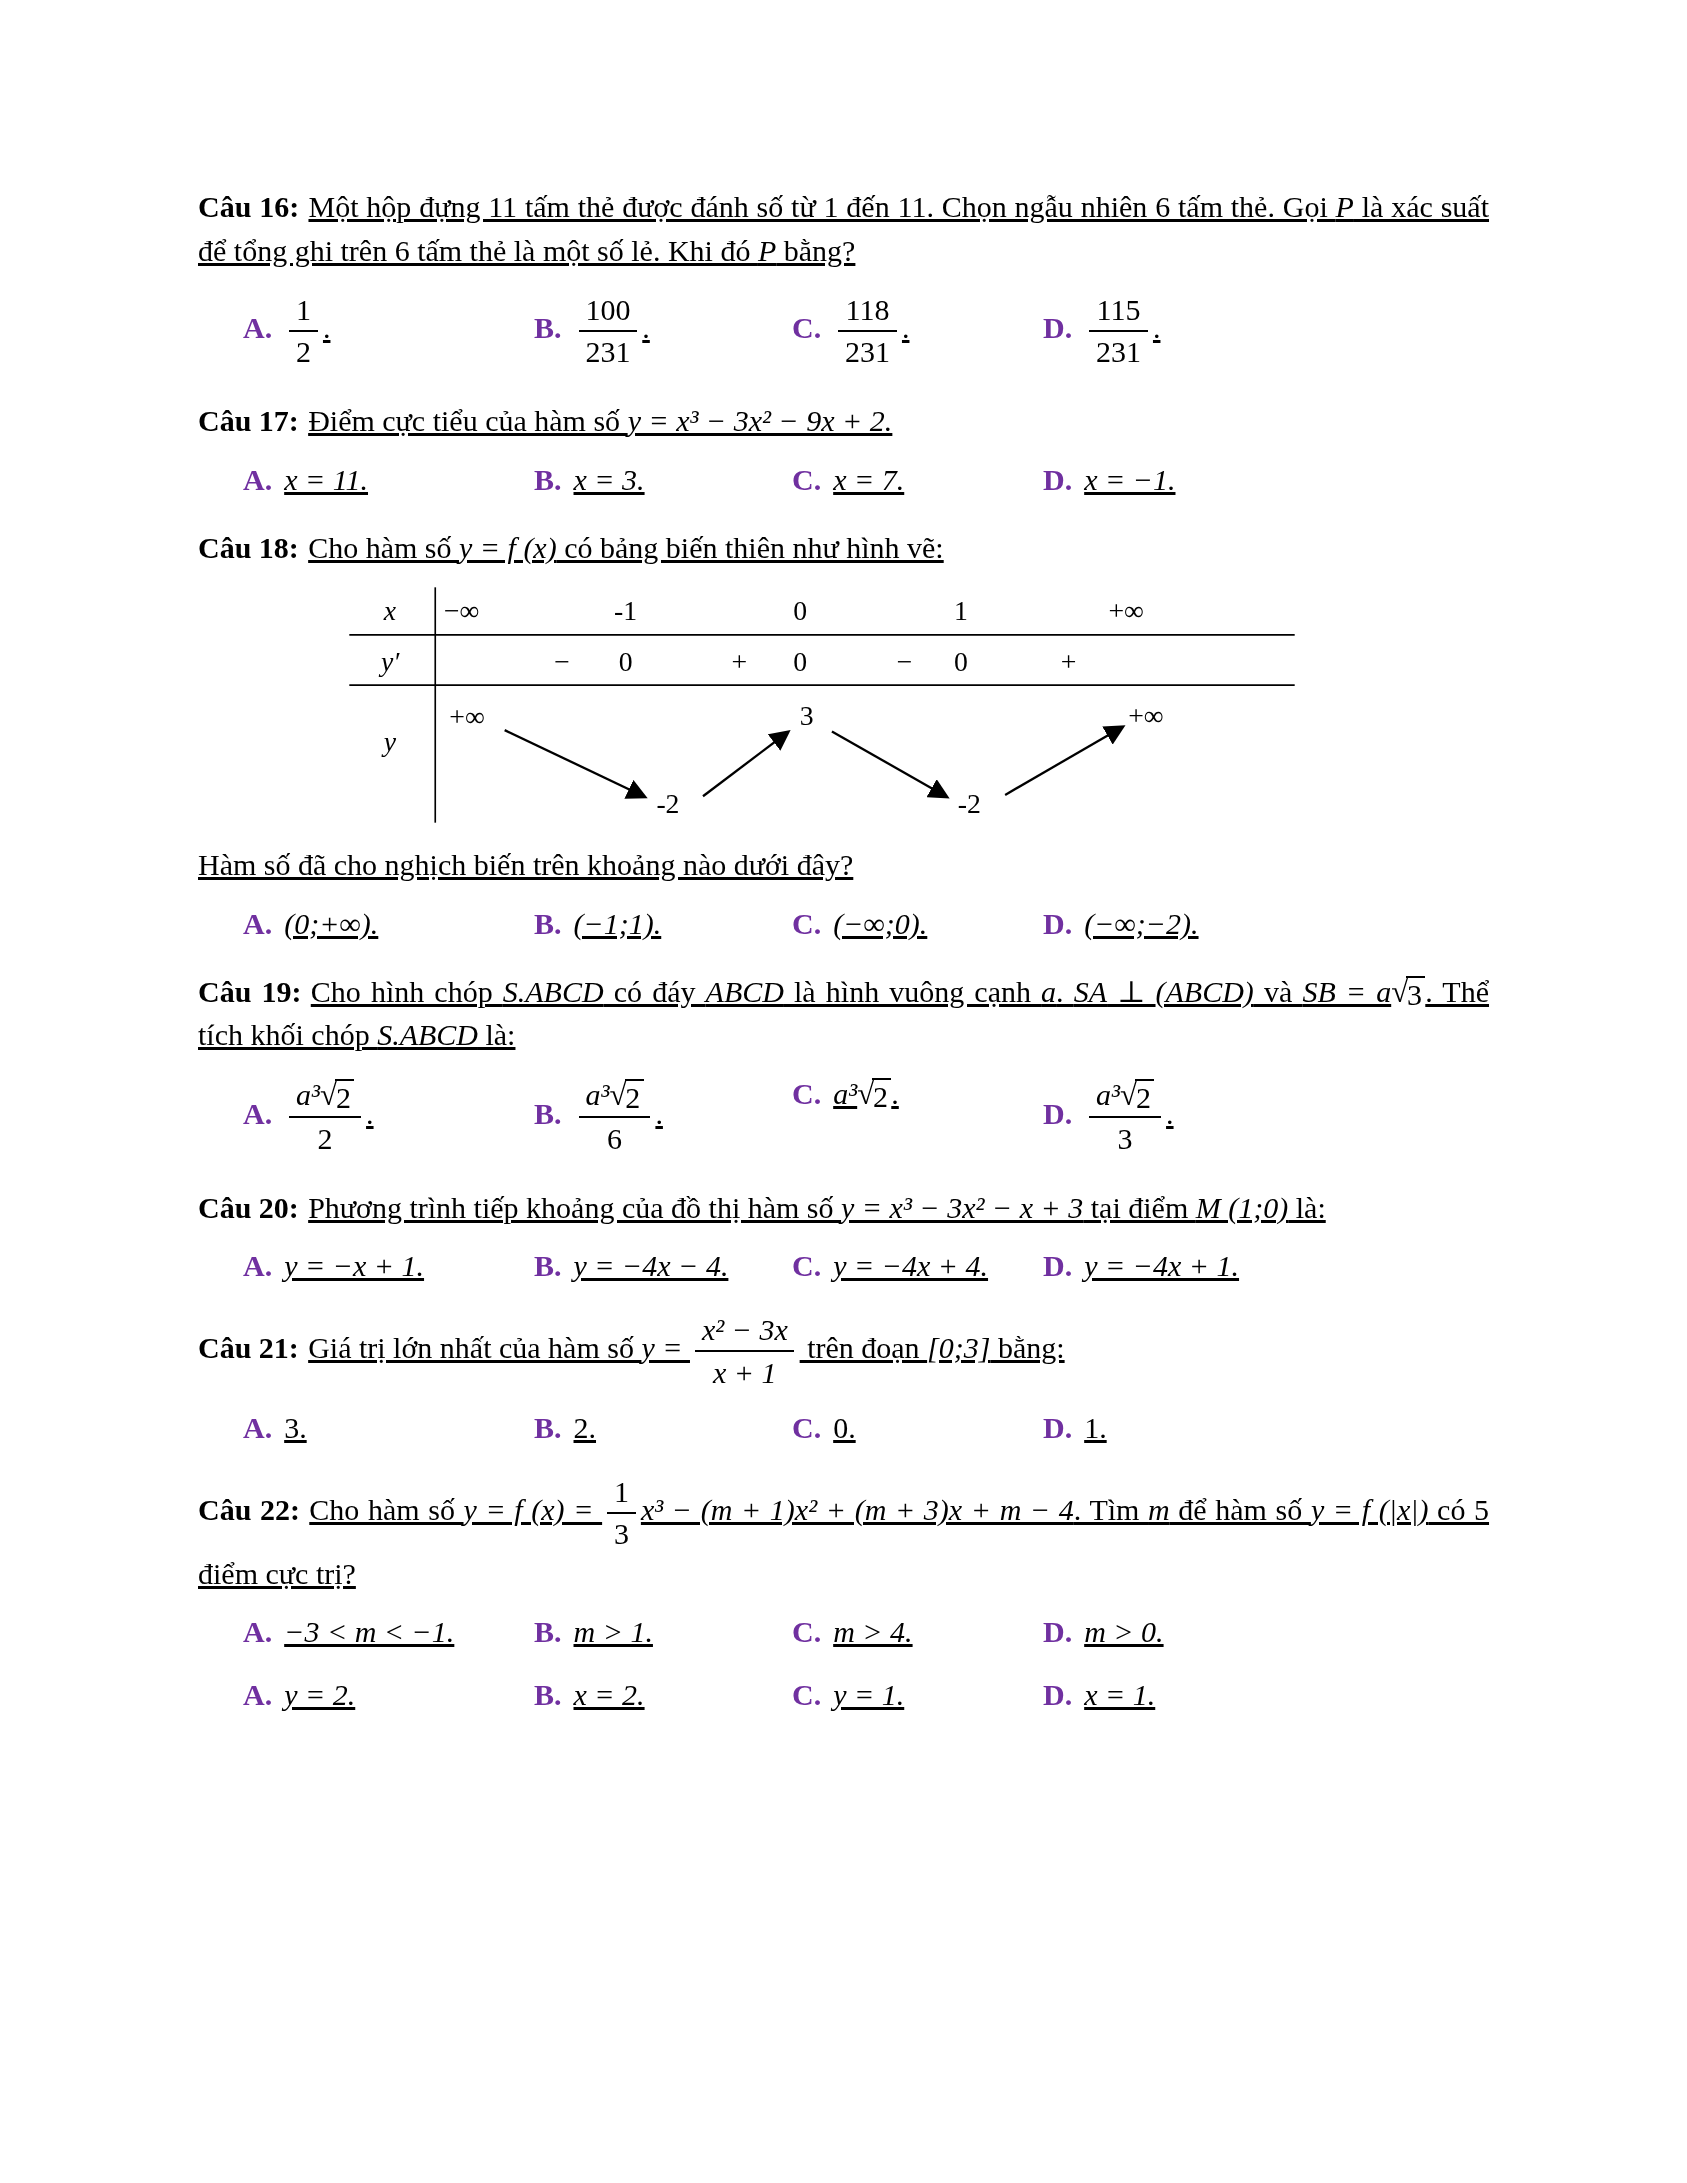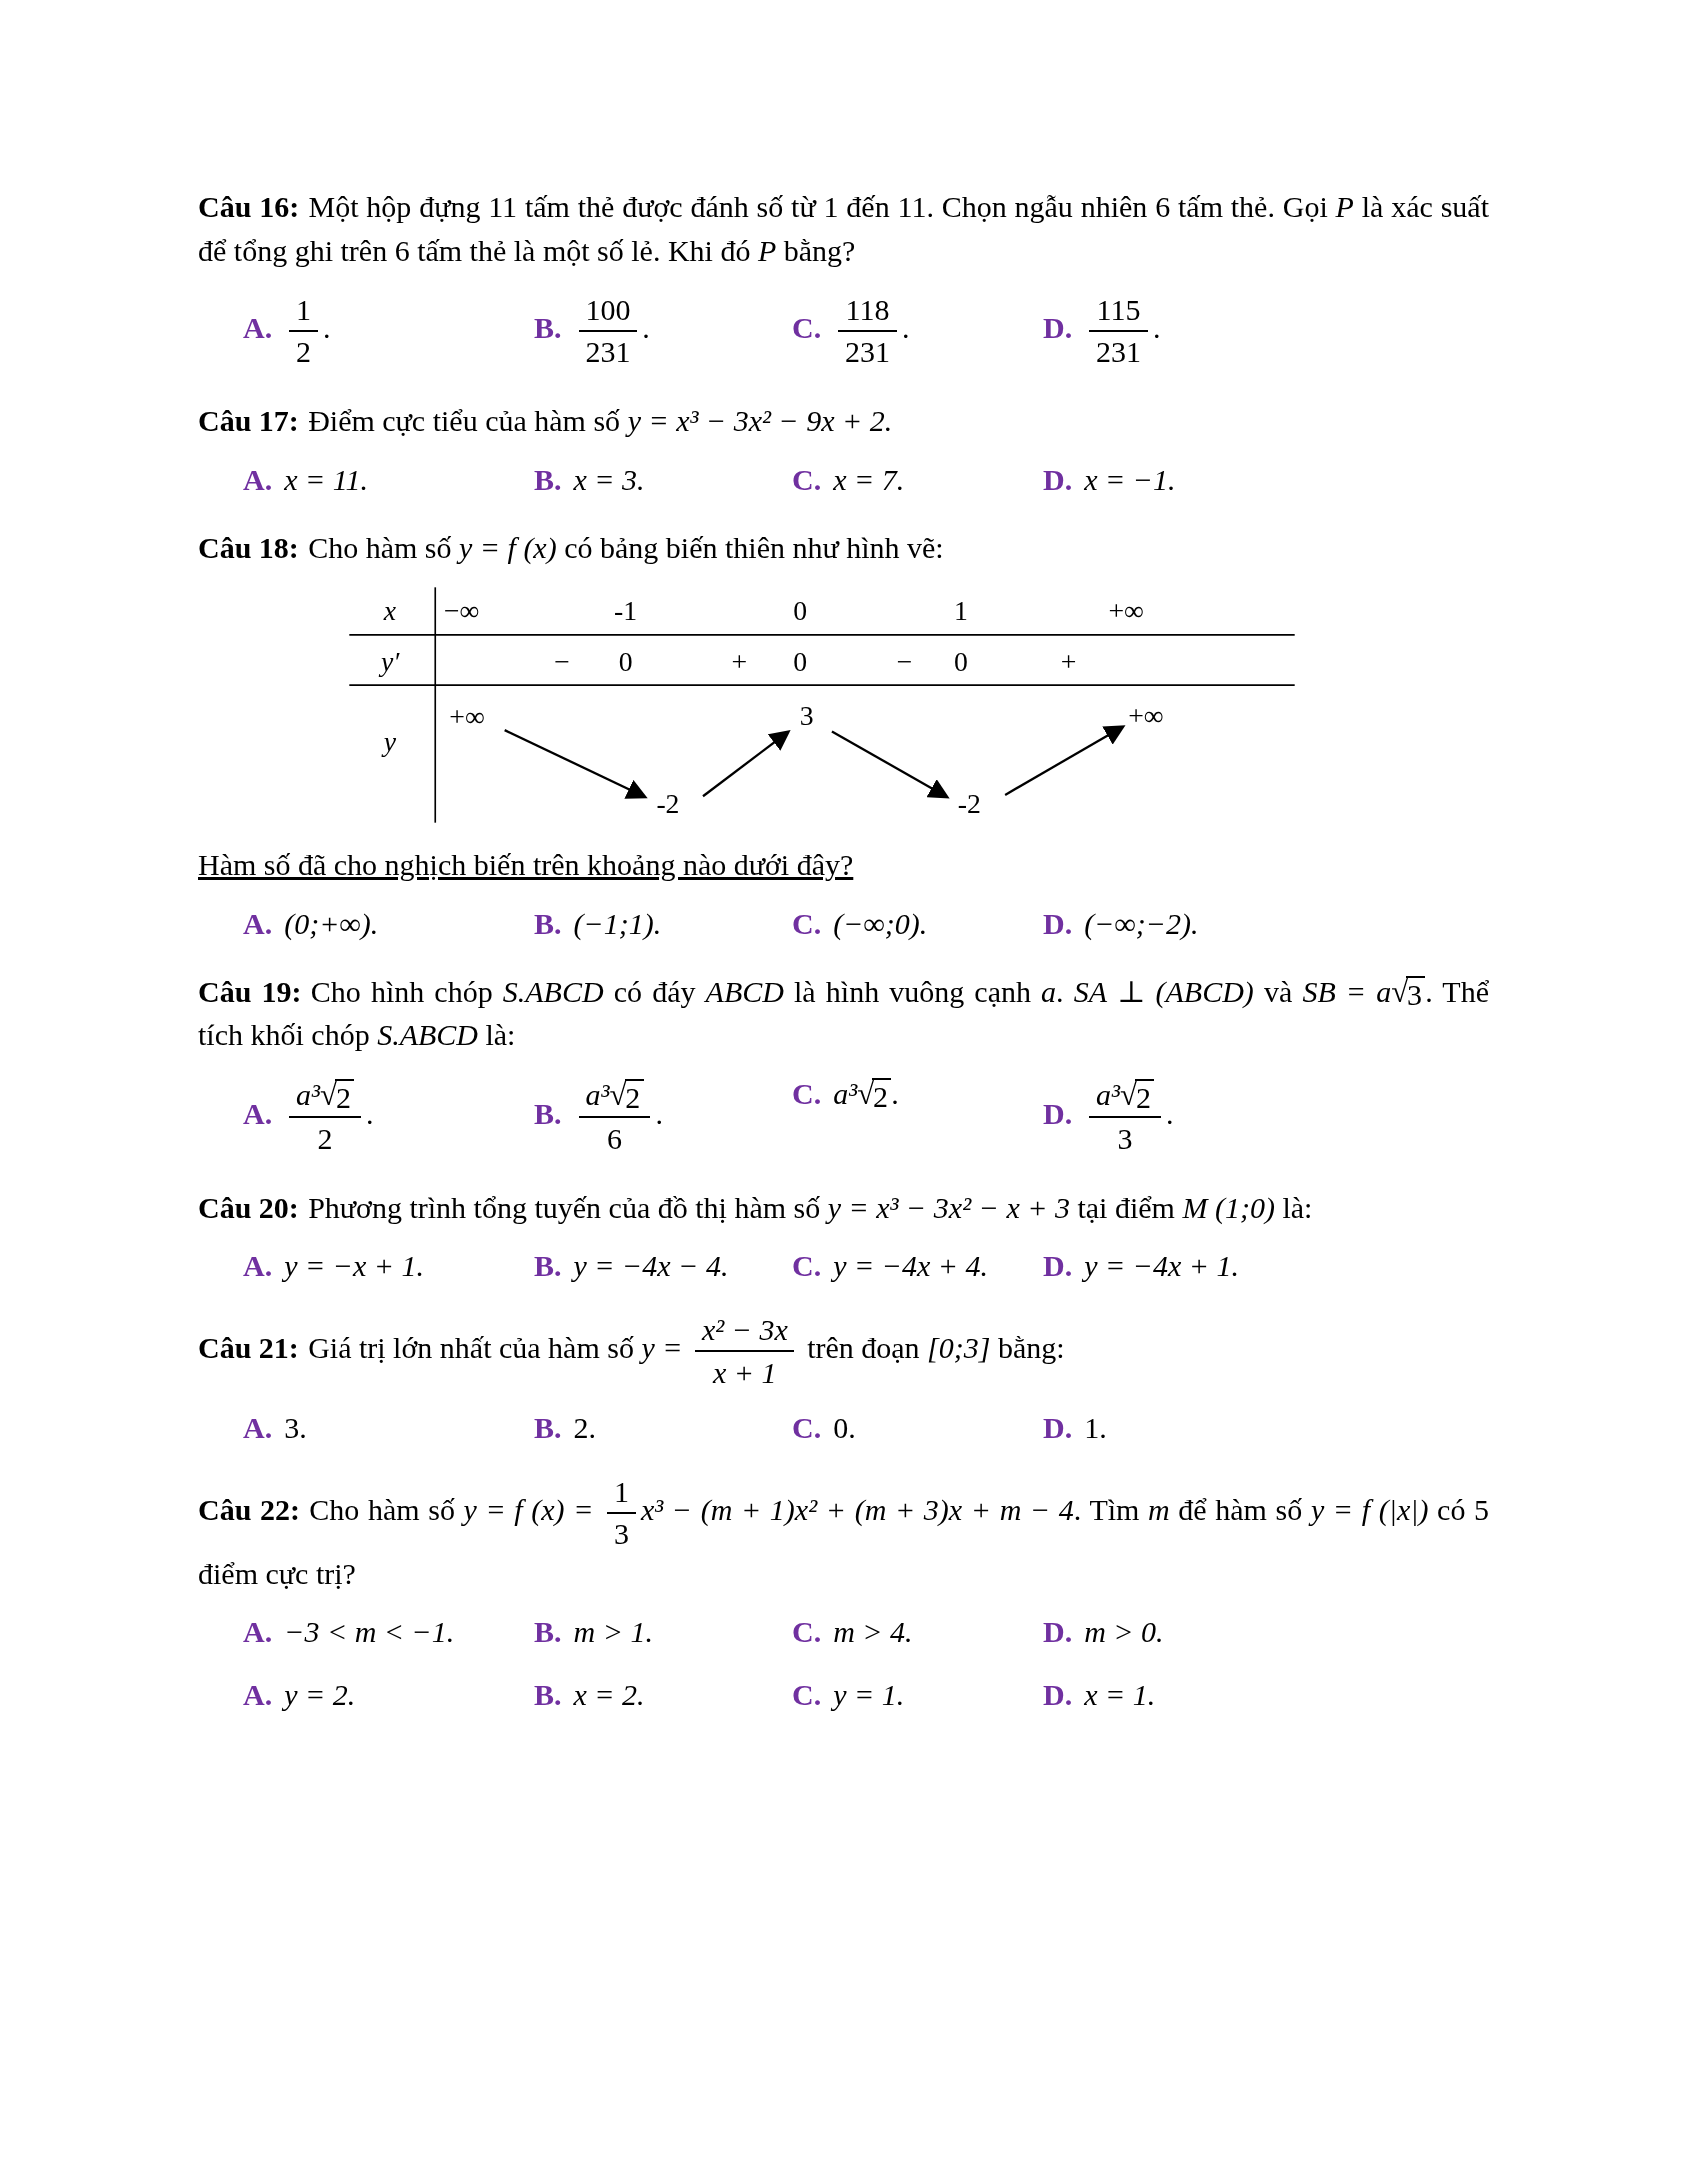--- a/index.html
+++ b/index.html
@@ -8,21 +8,21 @@
     background:#ffffff;
     font-family:"Liberation Serif","DejaVu Serif",serif;
     font-size:30px;
     color:#000;
   }
   .page{padding:185px 198px 0 198px;}
   .question{margin-bottom:29px;}
   .qtext{line-height:1.45;text-align:justify;}
   .qtext.plain{text-align:left;text-decoration:underline;}
   .qlabel{color:#000000;font-weight:bold;margin-right:9.3px;}
-  .segs{display:inline;}
+  .segs{display:inline;text-decoration:underline;}
   .seg-t{font-style:normal;}
   .seg-m{font-style:italic;text-align:center;}
   .options{
     display:grid;
     grid-template-columns:291px 258px 251px auto;
     margin:20px 0 9.3px 45px;
     align-items:start;
   }
   .opt{display:flex;align-items:baseline;}
   .letter{color:#7030a0;font-weight:bold;margin-right:12px;}
@@ -211,21 +211,21 @@
                   <span class="rsign">√</span>
                   <span class="rbody">2</span>
                 </span></span>
               <span class="fd"><span class="seg-t">3</span></span>
             </span><span class="seg-t">.</span></span>
         </div>
     </div>
   </section>
 
   <section class="question">
-    <p class="qtext"><b class="qlabel">Câu 20:</b><span class="segs"><span class="seg-t">Phương trình tổng tuyến của đồ thị hàm số </span><span class="seg-m">y = x³ − 3x² − x + 3</span><span class="seg-t"> tại điểm </span><span class="seg-m">M (1;0)</span><span class="seg-t"> là:</span></span></p>
+    <p class="qtext"><b class="qlabel">Câu 20:</b><span class="segs"><span class="seg-t">Phương trình tiếp khoảng của đồ thị hàm số </span><span class="seg-m">y = x³ − 3x² − x + 3</span><span class="seg-t"> tại điểm </span><span class="seg-m">M (1;0)</span><span class="seg-t"> là:</span></span></p>
     <div class="options">
       <div class="opt">
           <b class="letter">A.</b>
           <span class="segs"><span class="seg-m">y = −x + 1.</span></span>
         </div>
       <div class="opt">
           <b class="letter">B.</b>
           <span class="segs"><span class="seg-m">y = −4x − 4.</span></span>
         </div>
       <div class="opt">

